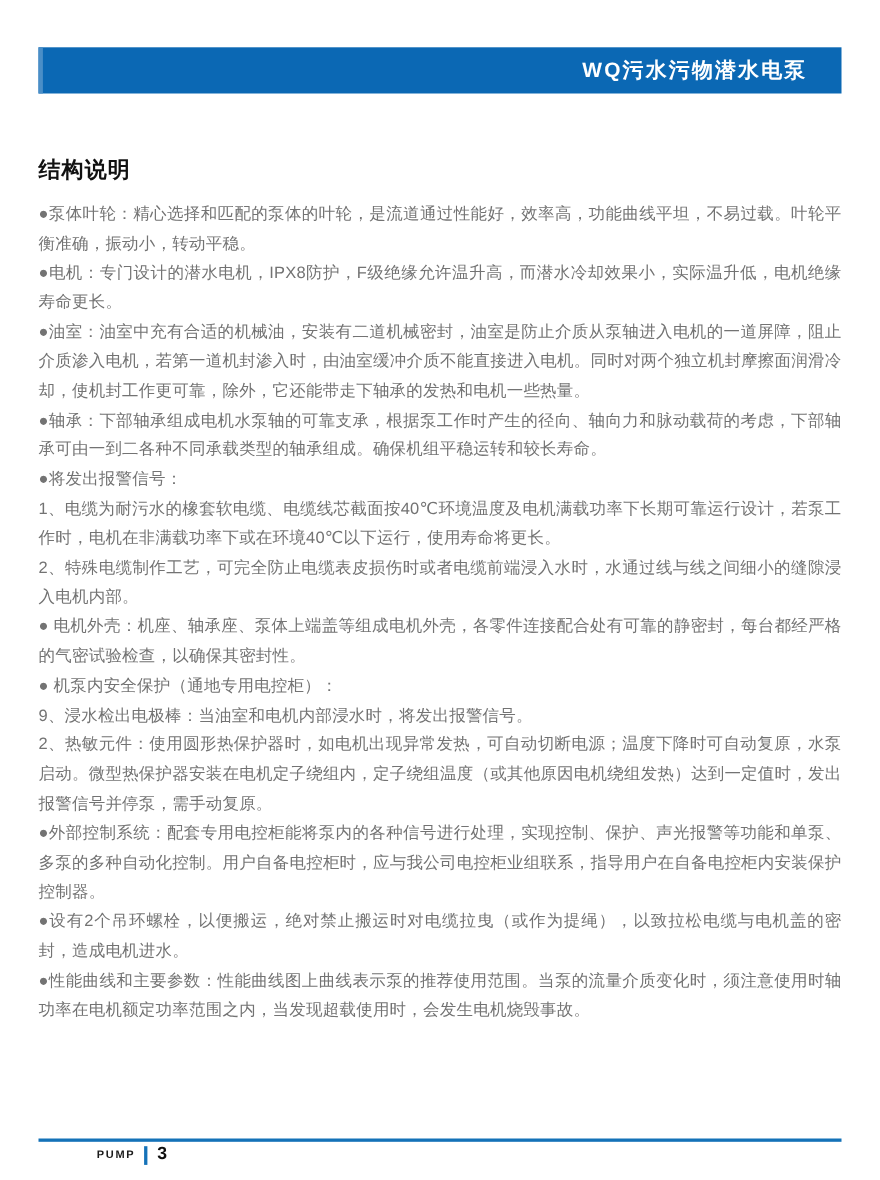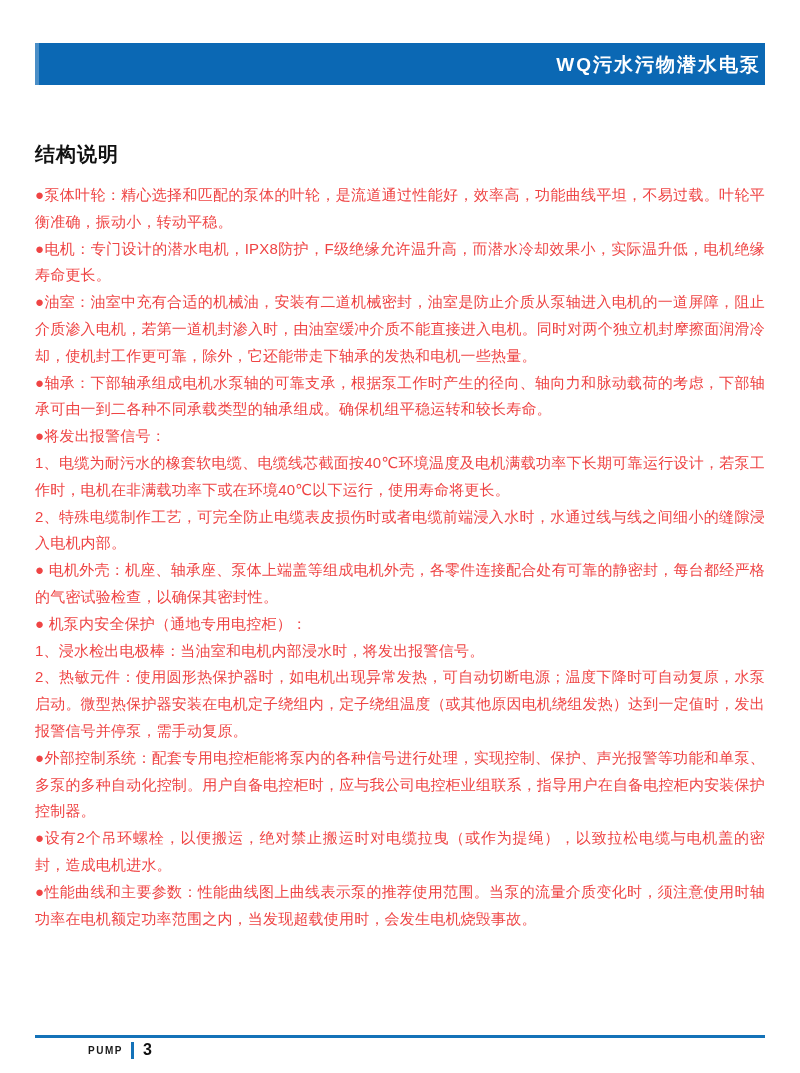--- a/index.html
+++ b/index.html
@@ -27,42 +27,42 @@
     box-sizing: border-box;
     display: flex;
     align-items: center;
     justify-content: flex-end;
   }
   .header-title {
     color: #ffffff;
     font-size: 19px;
     font-weight: bold;
     letter-spacing: 2px;
-    padding-right: 4px;
+    padding-right: 31px;
     line-height: 1;
   }
   
   .content {
     position: absolute;
     left: 35px;
     top: 141px;
     width: 730px;
   }
   .section-title {
     font-size: 20px;
     font-weight: bold;
     color: #111111;
     letter-spacing: 1px;
     margin: 0 0 14px 0;
   }
   .content p {
     margin: 0;
     font-size: 15px;
     line-height: 26.8px;
-    color: #ef4444;
+    color: #737373;
     text-align: justify;
     letter-spacing: 0.2px;
   }
   
   .footer-rule {
     position: absolute;
     left: 35px;
     top: 1035px;
     width: 730px;
     height: 3px;
@@ -107,21 +107,21 @@
 
     <p>●泵体叶轮：精心选择和匹配的泵体的叶轮，是流道通过性能好，效率高，功能曲线平坦，不易过载。叶轮平衡准确，振动小，转动平稳。</p>
     <p>●电机：专门设计的潜水电机，IPX8防护，F级绝缘允许温升高，而潜水冷却效果小，实际温升低，电机绝缘寿命更长。</p>
     <p>●油室：油室中充有合适的机械油，安装有二道机械密封，油室是防止介质从泵轴进入电机的一道屏障，阻止介质渗入电机，若第一道机封渗入时，由油室缓冲介质不能直接进入电机。同时对两个独立机封摩擦面润滑冷却，使机封工作更可靠，除外，它还能带走下轴承的发热和电机一些热量。</p>
     <p>●轴承：下部轴承组成电机水泵轴的可靠支承，根据泵工作时产生的径向、轴向力和脉动载荷的考虑，下部轴承可由一到二各种不同承载类型的轴承组成。确保机组平稳运转和较长寿命。</p>
     <p>●将发出报警信号：</p>
     <p>1、电缆为耐污水的橡套软电缆、电缆线芯截面按40℃环境温度及电机满载功率下长期可靠运行设计，若泵工作时，电机在非满载功率下或在环境40℃以下运行，使用寿命将更长。</p>
     <p>2、特殊电缆制作工艺，可完全防止电缆表皮损伤时或者电缆前端浸入水时，水通过线与线之间细小的缝隙浸入电机内部。</p>
     <p>● 电机外壳：机座、轴承座、泵体上端盖等组成电机外壳，各零件连接配合处有可靠的静密封，每台都经严格的气密试验检查，以确保其密封性。</p>
     <p>● 机泵内安全保护（通地专用电控柜）：</p>
-    <p>1、浸水检出电极棒：当油室和电机内部浸水时，将发出报警信号。</p>
+    <p>9、浸水检出电极棒：当油室和电机内部浸水时，将发出报警信号。</p>
     <p>2、热敏元件：使用圆形热保护器时，如电机出现异常发热，可自动切断电源；温度下降时可自动复原，水泵启动。微型热保护器安装在电机定子绕组内，定子绕组温度（或其他原因电机绕组发热）达到一定值时，发出报警信号并停泵，需手动复原。</p>
     <p>●外部控制系统：配套专用电控柜能将泵内的各种信号进行处理，实现控制、保护、声光报警等功能和单泵、多泵的多种自动化控制。用户自备电控柜时，应与我公司电控柜业组联系，指导用户在自备电控柜内安装保护控制器。</p>
     <p>●设有2个吊环螺栓，以便搬运，绝对禁止搬运时对电缆拉曳（或作为提绳），以致拉松电缆与电机盖的密封，造成电机进水。</p>
     <p>●性能曲线和主要参数：性能曲线图上曲线表示泵的推荐使用范围。当泵的流量介质变化时，须注意使用时轴功率在电机额定功率范围之内，当发现超载使用时，会发生电机烧毁事故。</p>
   </div>
 
   <div class="footer-rule"></div>
 
   <div class="footer">
     <span class="footer-brand">PUMP</span>

